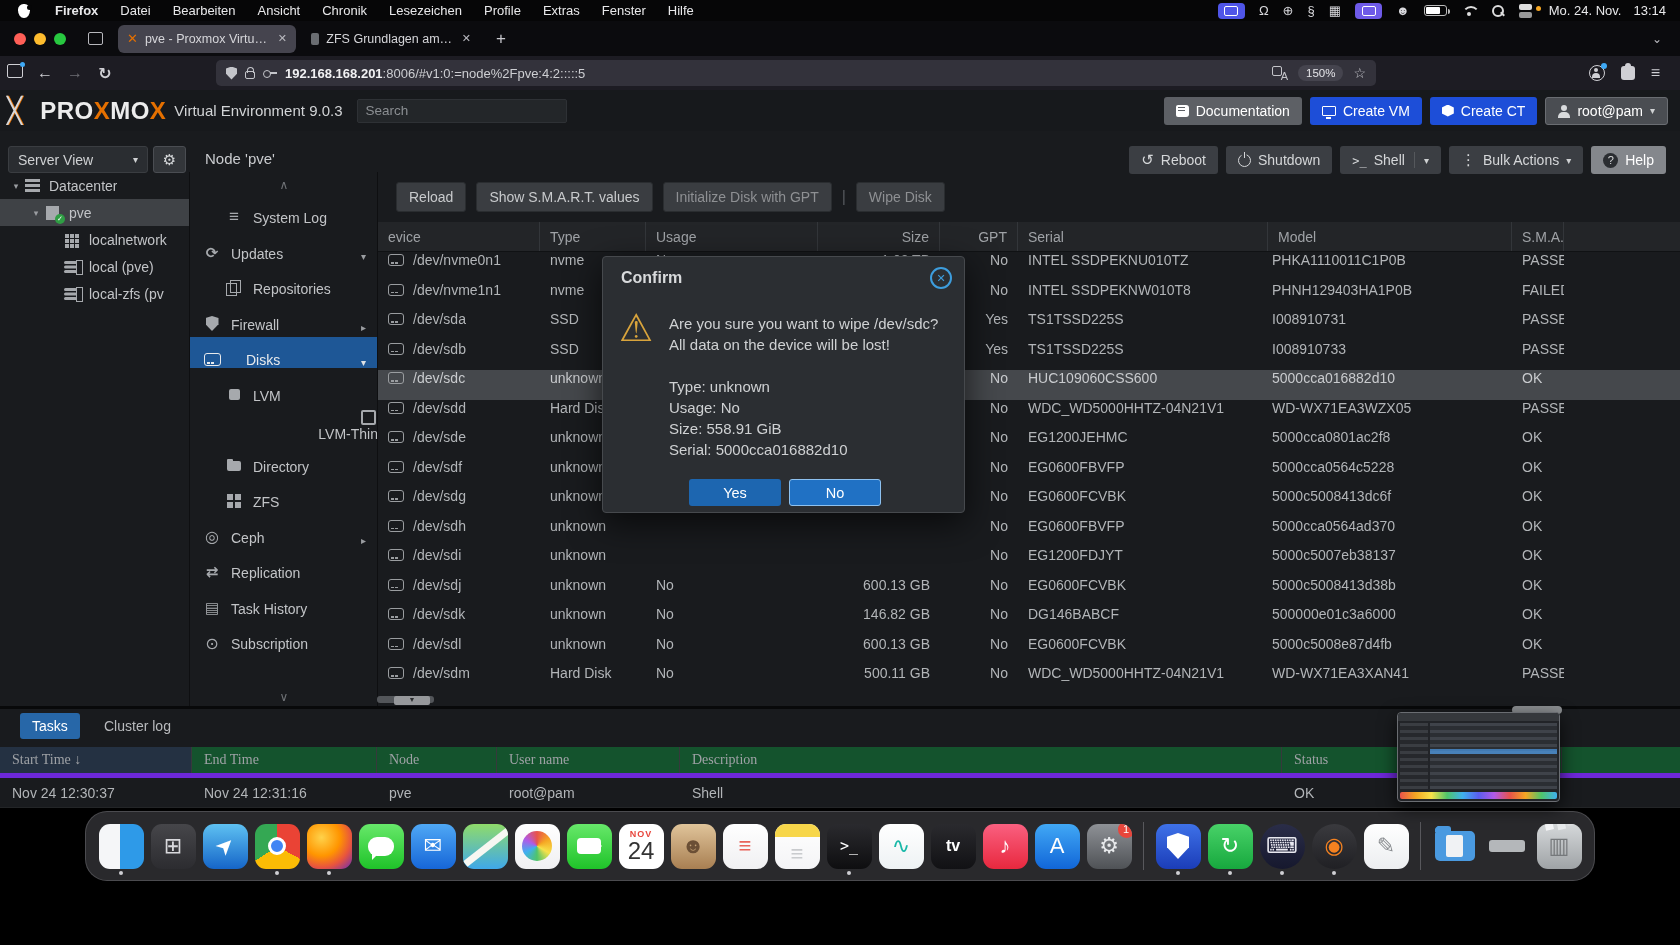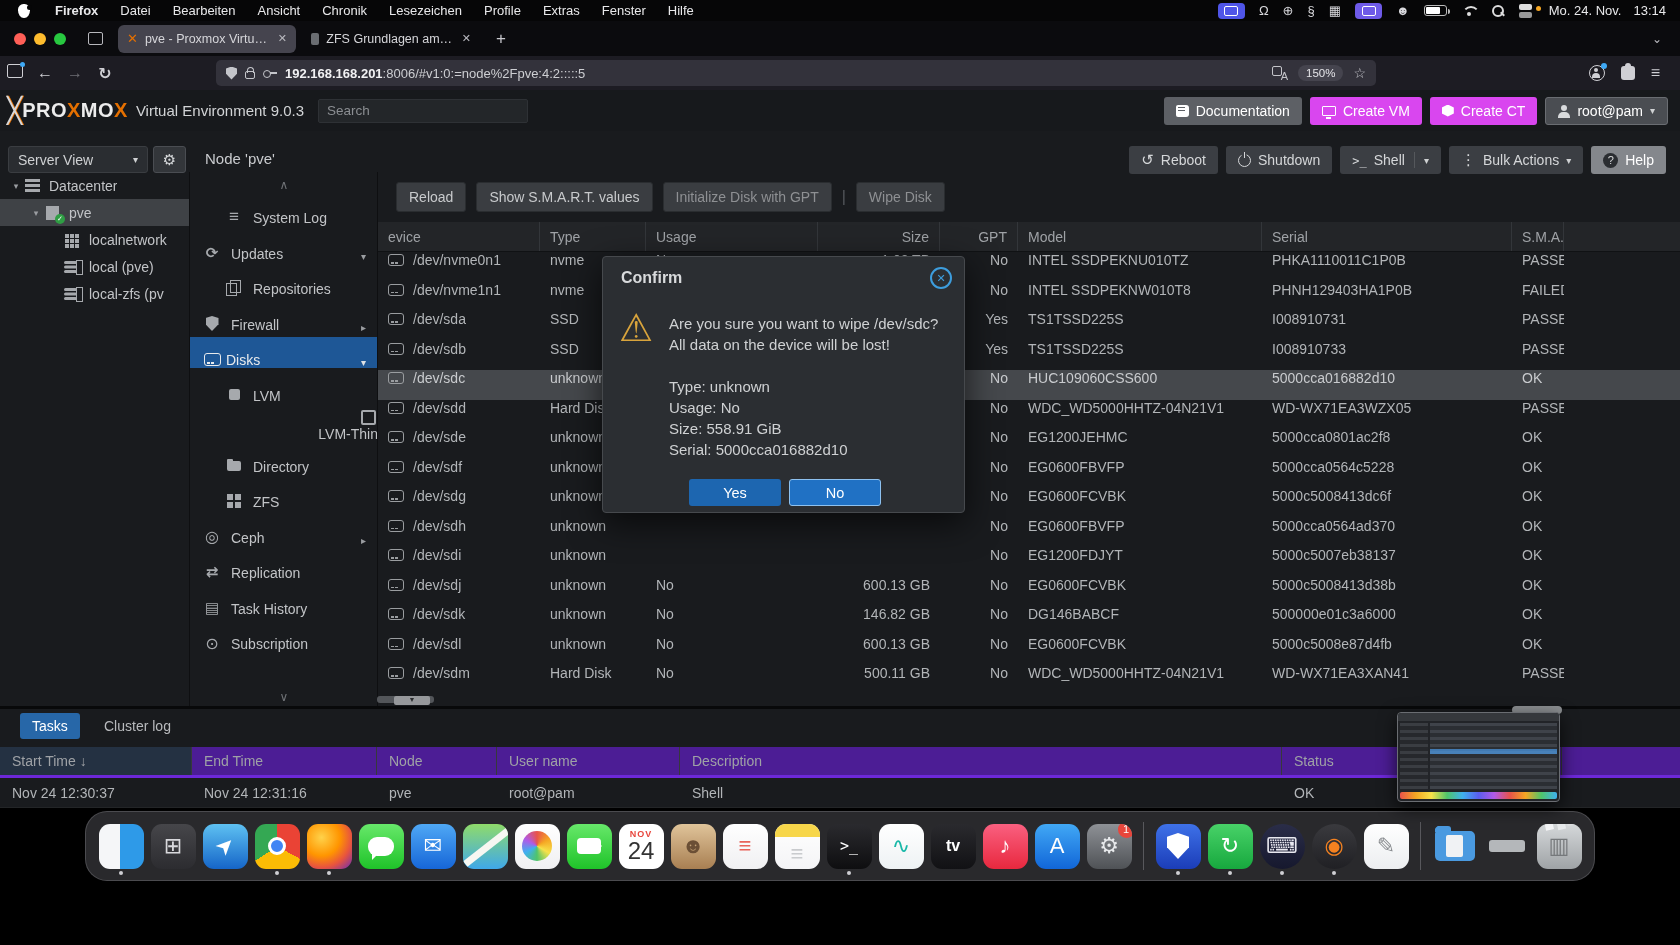--- a/index.html
+++ b/index.html
@@ -80,29 +80,29 @@
   .acct .bluedot { position:absolute; right:-3px; top:-3px; width:6px; height:6px; background:#3fa9f5; border-radius:50%; }
   .ico-puzzle { width:14px; height:14px; background:#cfcfd4; border-radius:3px; position:relative; }
   .ico-puzzle::before { content:""; position:absolute; left:4px; top:-3px; width:6px; height:6px; background:#cfcfd4; border-radius:50%; }
   .ico-burger { color:#cfcfd4; font-size:16px; }
 
   
   #page { position:absolute; left:0; top:69px; width:1680px; height:718px; background:#191b1e; color:#c6c8cb; font-size:14px; }
   #pve-header { position:absolute; left:0; top:0; width:100%; height:41px; background:#17191c; display:flex; align-items:center; }
   .logo-mark { font-size:25px; font-weight:bold; color:#e57000; margin-left:8px; position:relative; letter-spacing:-2px; }
   .logo-mark span { color:#d8d8d8; }
-  .brand { font-size:20px; font-weight:bold; color:#ececec; letter-spacing:0.5px; margin-left:2px; }
+  .brand { font-size:24px; font-weight:bold; color:#ececec; letter-spacing:0.5px; margin-left:20px; }
   .brand .ox { color:#e57000; }
   .subtitle { font-size:15px; color:#d2d4d6; margin-left:8px; }
   #hdr-search { margin-left:14px; width:210px; height:24px; background:#232629; border:1px solid #2e3135; border-radius:2px;
     color:#8b8e92; font-size:13.5px; padding:0 8px; display:flex; align-items:center; }
   #hdr-right { margin-left:auto; display:flex; gap:8px; padding-right:12px; }
   .hbtn { height:28px; border-radius:3px; display:flex; align-items:center; gap:7px; padding:0 12px; font-size:14px; color:#fff; }
   .hbtn.gray { background:#5d6065; }
-  .hbtn.blue { background:#d946ef; }
+  .hbtn.blue { background:#1d4ed8; }
   .hbtn.user { background:#4a4d52; border:1px solid #6a6d72; }
   .ico-book { width:13px; height:12px; background:#fff; border-radius:2px 3px 3px 2px; position:relative; }
   .ico-book::before{content:""; position:absolute; left:2.5px; top:2px; width:7px; height:1.5px; background:#5d6065; box-shadow:0 3px 0 #5d6065;}
   .ico-monitor { width:14px; height:10px; border:1.6px solid #fff; border-radius:1px; position:relative; }
   .ico-monitor::after { content:""; position:absolute; left:3px; bottom:-4px; width:5px; height:2px; background:#fff; }
   .ico-box { width:12px; height:12px; background:#fff; clip-path:polygon(50% 0,100% 25%,100% 75%,50% 100%,0 75%,0 25%); }
   .ico-person { width:12px; height:12px; position:relative; }
   .ico-person::before { content:""; position:absolute; left:3px; top:0; width:6px; height:6px; border-radius:50%; background:#d8dadc; }
   .ico-person::after { content:""; position:absolute; left:0; top:7px; width:12px; height:6px; border-radius:5px 5px 0 0; background:#d8dadc; }
   .chev { font-size:10px; color:#cfd1d3; }
@@ -191,22 +191,22 @@
   .drive-mini::after { content:""; position:absolute; left:2px; bottom:1.5px; width:3px; height:1.5px; background:#9a9da0; box-shadow:4px 0 0 #9a9da0; }
   #hscroll-thumb { position:absolute; left:377px; top:606px; width:57px; height:7px; background:#53565a; border-radius:3px; }
 
   
   #splitter { position:absolute; left:0; top:616px; width:100%; height:3px; background:#08090a; }
   #split-grip { position:absolute; left:394px; top:-10px; width:36px; height:9px; background:#96989b; border-radius:2px; text-align:center; font-size:7px; color:#2a2c2e; line-height:8px; }
   #tasks-panel { position:absolute; left:0; top:619px; width:100%; height:99px; background:#191b1e; }
   .task-tab { position:absolute; top:4px; height:26px; border-radius:3px; display:flex; align-items:center; padding:0 12px; font-size:14px; }
   .task-tab.sel { background:#2767a8; color:#fff; }
   .task-tab.plain { color:#b8babd; }
-  #task-header { position:absolute; left:0; top:38px; width:100%; height:31px; background:#4c1d95; border-bottom:3px solid #6d28d9;
-    display:flex; color:#9fa2a6; }
+  #task-header { position:absolute; left:0; top:38px; width:100%; height:31px; background:#14532d; border-bottom:5px solid #6d28d9;
+    display:flex; color:#9fa2a6;font-family:Liberation Serif, serif; }
   .thc { display:flex; align-items:center; padding:0 12px; border-right:1px solid #37393c; flex:none; overflow:hidden; white-space:nowrap; }
   .thc.sorted { background:#243142; }
   #task-row { position:absolute; left:0; top:69px; width:100%; height:30px; display:flex; color:#b2b5b8; border-bottom:1px solid #232527; }
   .trc { display:flex; align-items:center; padding:0 12px; flex:none; overflow:hidden; white-space:nowrap; }
   .tw0{width:192px;} .tw1{width:185px;} .tw2{width:120px;} .tw3{width:183px;} .tw4{width:602px;} .tw5{width:280px;}
   #tasks-scroll { position:absolute; right:118px; top:-3px; width:50px; height:8px; background:#8b8e91; border-radius:4px; }
 
   
   #dialog { position:absolute; left:602px; top:256px; width:363px; height:257px; background:#2b2e32; border:1px solid #46494d;
     border-radius:4px; box-shadow:0 10px 34px rgba(0,0,0,.65); z-index:40; color:#cfd1d3; }
@@ -463,21 +463,21 @@
           <span class="ico ico-gcopy"></span>
           <span style="margin-left: 9px;">Repositories</span>
         </div>
         <div class="nav-row" style="top: 129.5px; padding-left: 12px;">
           <span class="ico ico-gshield"></span>
           <span style="margin-left: 9px;">Firewall</span>
           <span class="ar">▸</span>
         </div>
         <div class="nav-row sel" style="top: 165px; padding-left: 12px;">
           <span class="ico ico-gdrive"></span>
-          <span style="margin-left: 4px;">Disks</span>
+          <span style="margin-left: 24px;">Disks</span>
           <span class="ar">▾</span>
         </div>
         <div class="nav-row" style="top: 200.5px; padding-left: 34px;">
           <span class="ico ico-gsquare"></span>
           <span style="margin-left: 9px;">LVM</span>
         </div>
         <div class="nav-row" style="top: 236px; padding-left: 34px; flex-direction: column;">
           <span class="ico ico-gsquareo"></span>
           <span style="margin-left: 9px;">LVM-Thin</span>
         </div>
@@ -516,22 +516,22 @@
         <span class="tbtn dim">Initialize Disk with GPT</span>
         <span class="tsep">|</span>
         <span class="tbtn dim">Wipe Disk</span>
       </div>
       <div id="grid-header">
           <span class="hc col-device">evice</span>
           <span class="hc col-type">Type</span>
           <span class="hc col-usage">Usage</span>
           <span class="hc col-size">Size</span>
           <span class="hc col-gpt">GPT</span>
+          <span class="hc col-serial">Serial</span>
           <span class="hc col-model">Model</span>
-          <span class="hc col-serial">Serial</span>
           <span class="hc col-smart">S.M.A.R.T.</span>
         </div>
       <div id="grid-rows">
           <div class="grid-row">
             <span class="cell col-device">
               <span class="drive-mini"></span>
               <span>/dev/nvme0n1</span>
             </span>
             <span class="cell col-type">
               <span>nvme</span>

